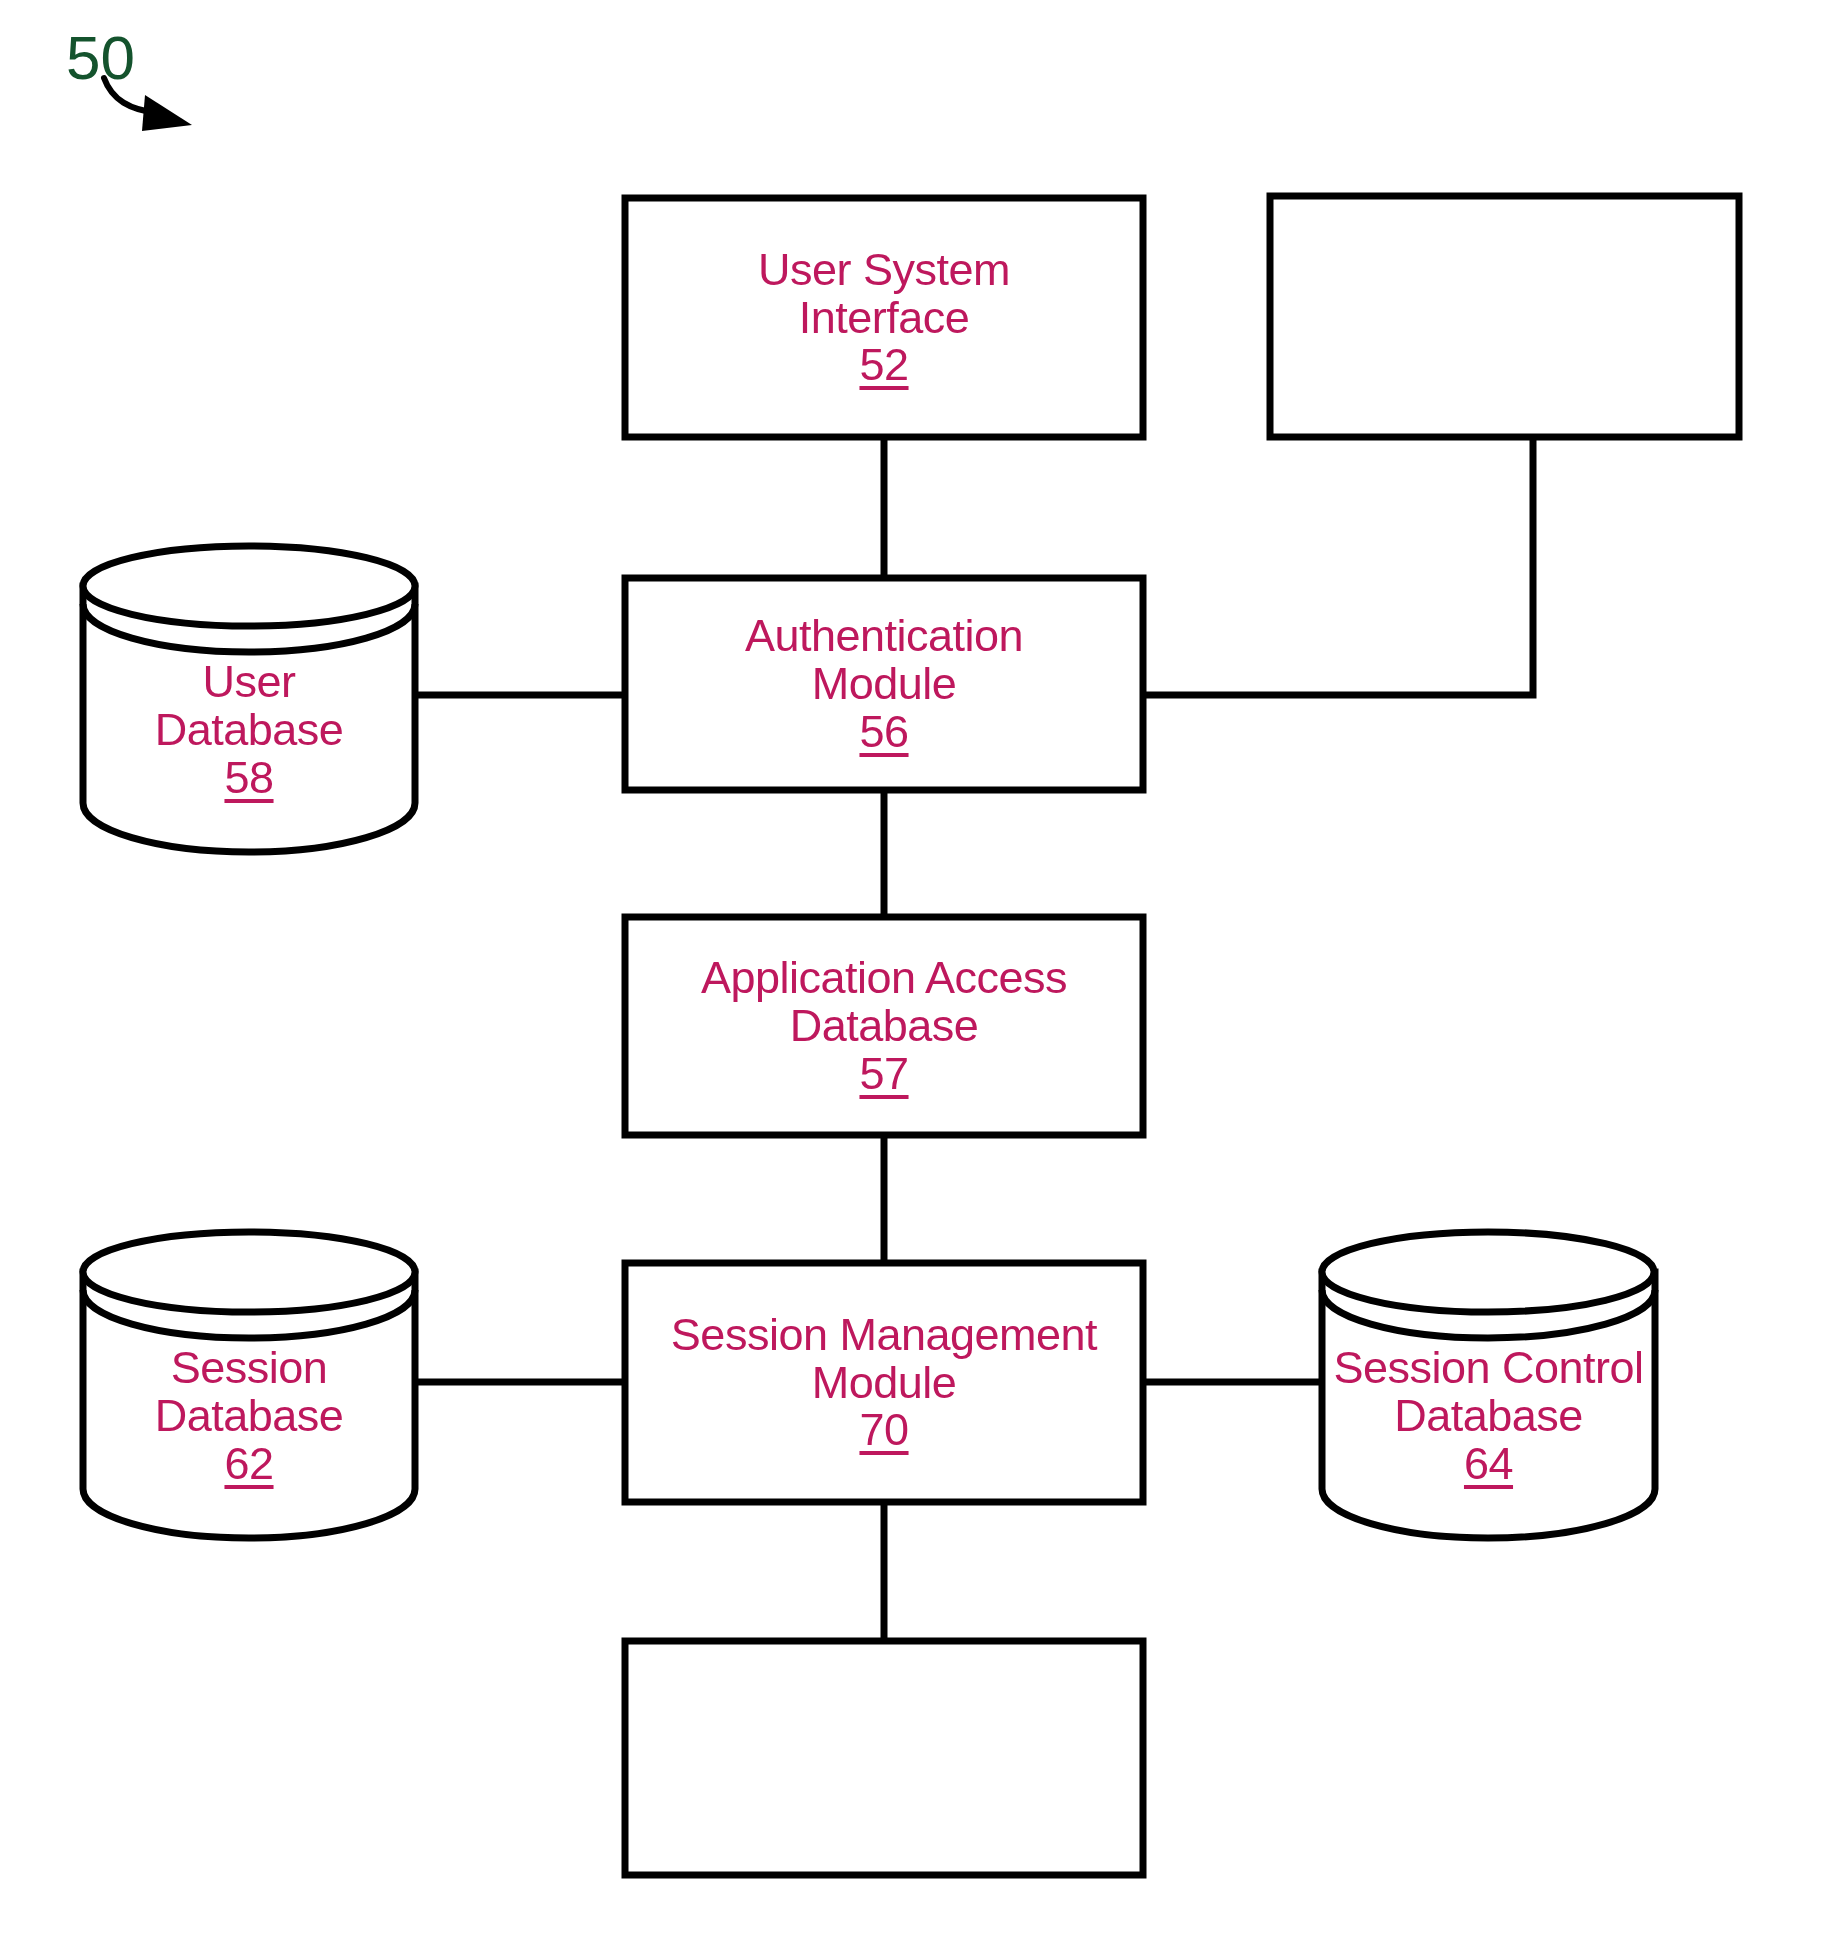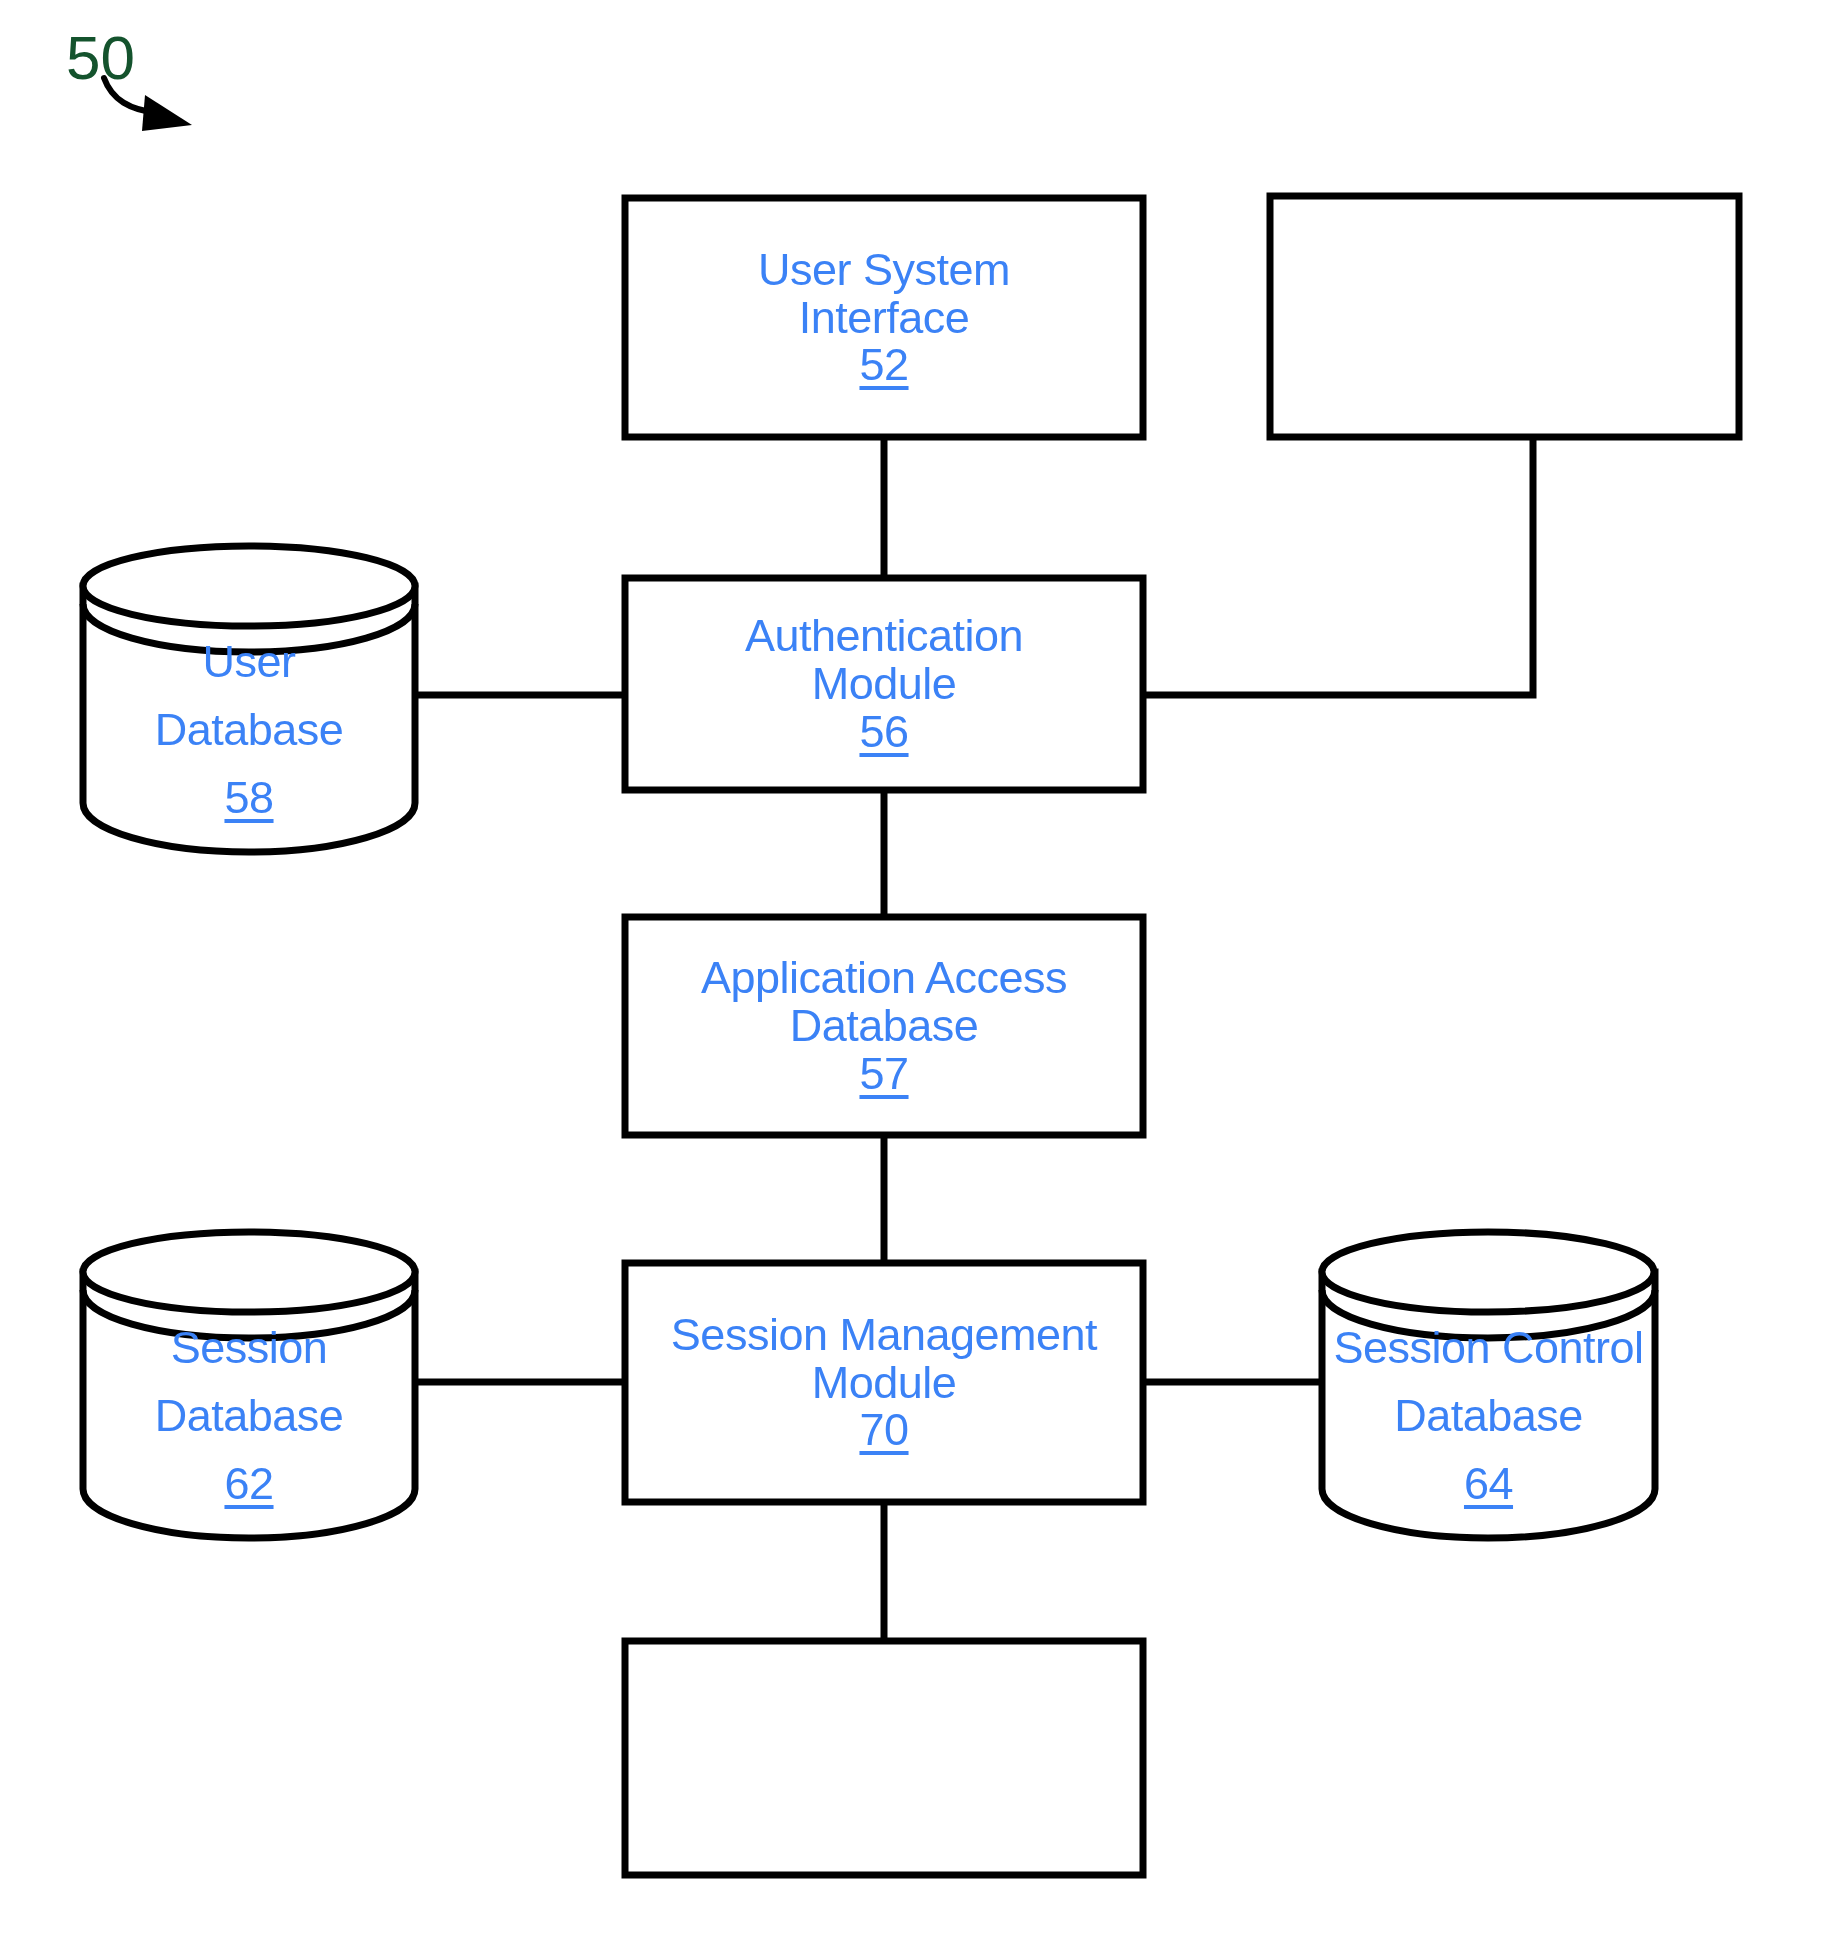--- a/index.html
+++ b/index.html
@@ -25,37 +25,37 @@
     height: 1934px;
   }
   .node-label {
     position: absolute;
     display: flex;
     flex-direction: column;
     align-items: center;
     justify-content: center;
     text-align: right;
     font-family: "Liberation Sans", sans-serif;
-    color: #3b82f6;
+    color: #be185d;
     pointer-events: none;
     line-height: 1.06;
     letter-spacing: -0.5px;
   }
   .node-label .ln {
     display: block;
     white-space: nowrap;
   }
   .node-label .ref {
     display: block;
     text-decoration: underline;
     text-underline-offset: 6px;
     text-decoration-thickness: 4px;
   }
   .box-label { font-size: 45px; }
-  .cyl-label { font-size: 45px; gap: 20px; }
+  .cyl-label { font-size: 45px; }
   .fig-num {
     position: absolute;
     font-size: 62px;
     font-family: "Liberation Sans", sans-serif;
     color: #14532d;
     text-align: center;
   }
 </style>
 </head>
 <body>

